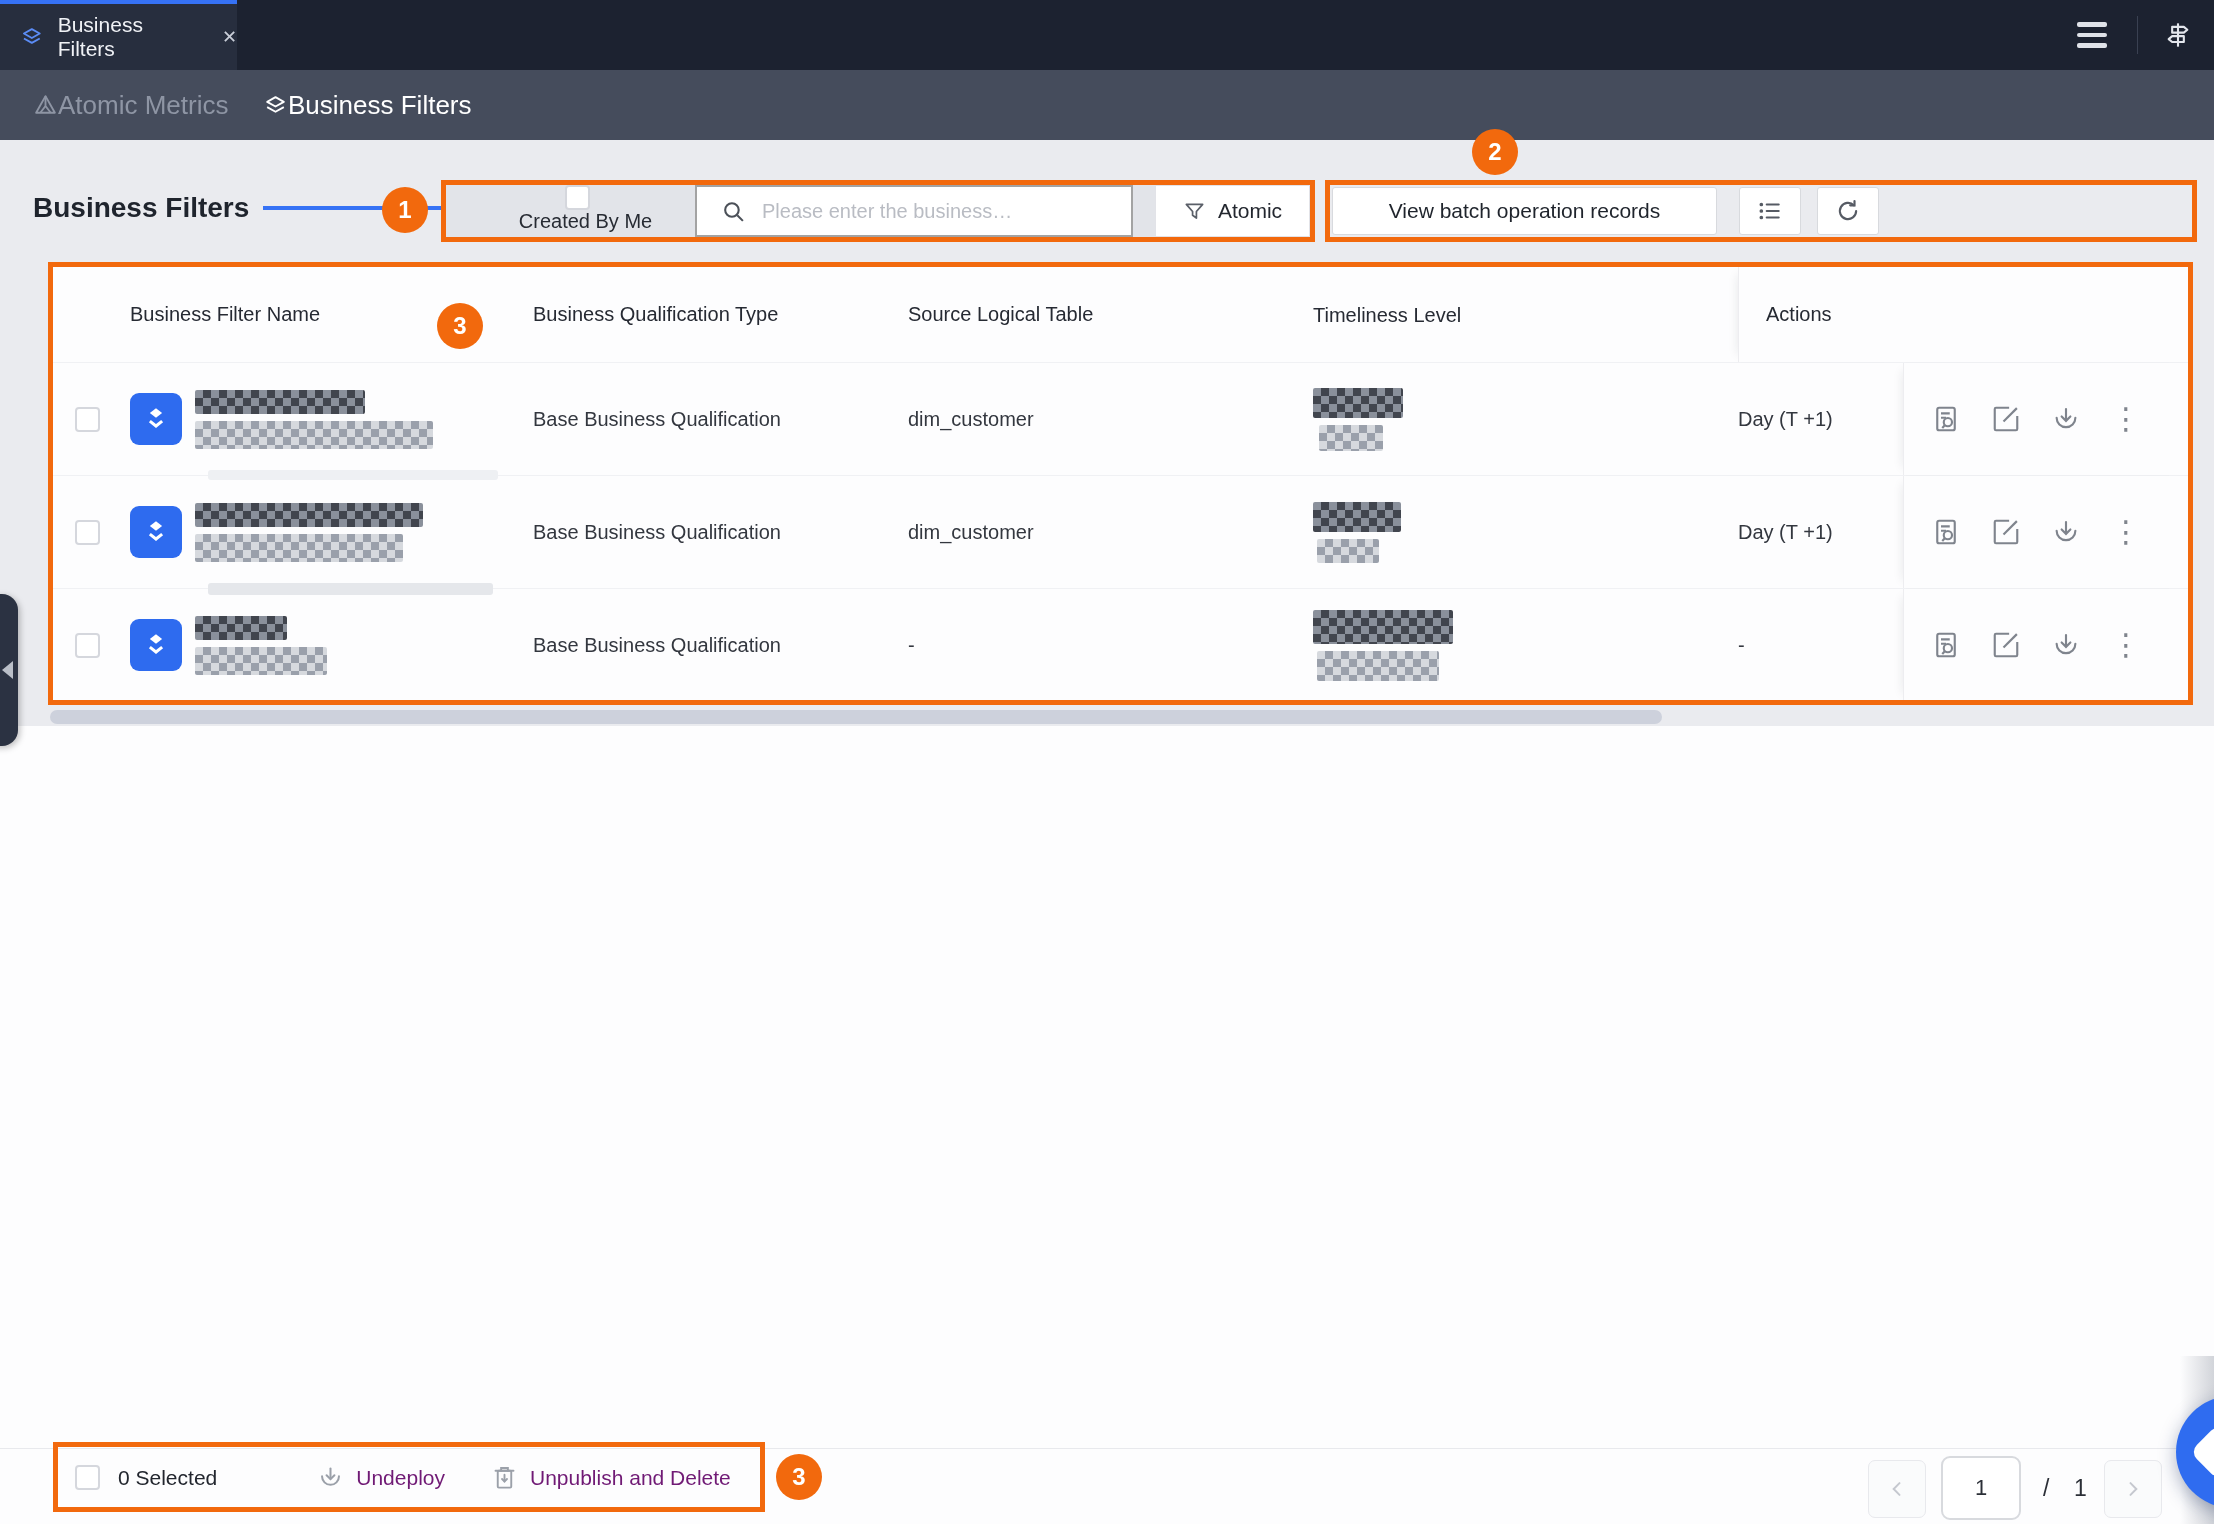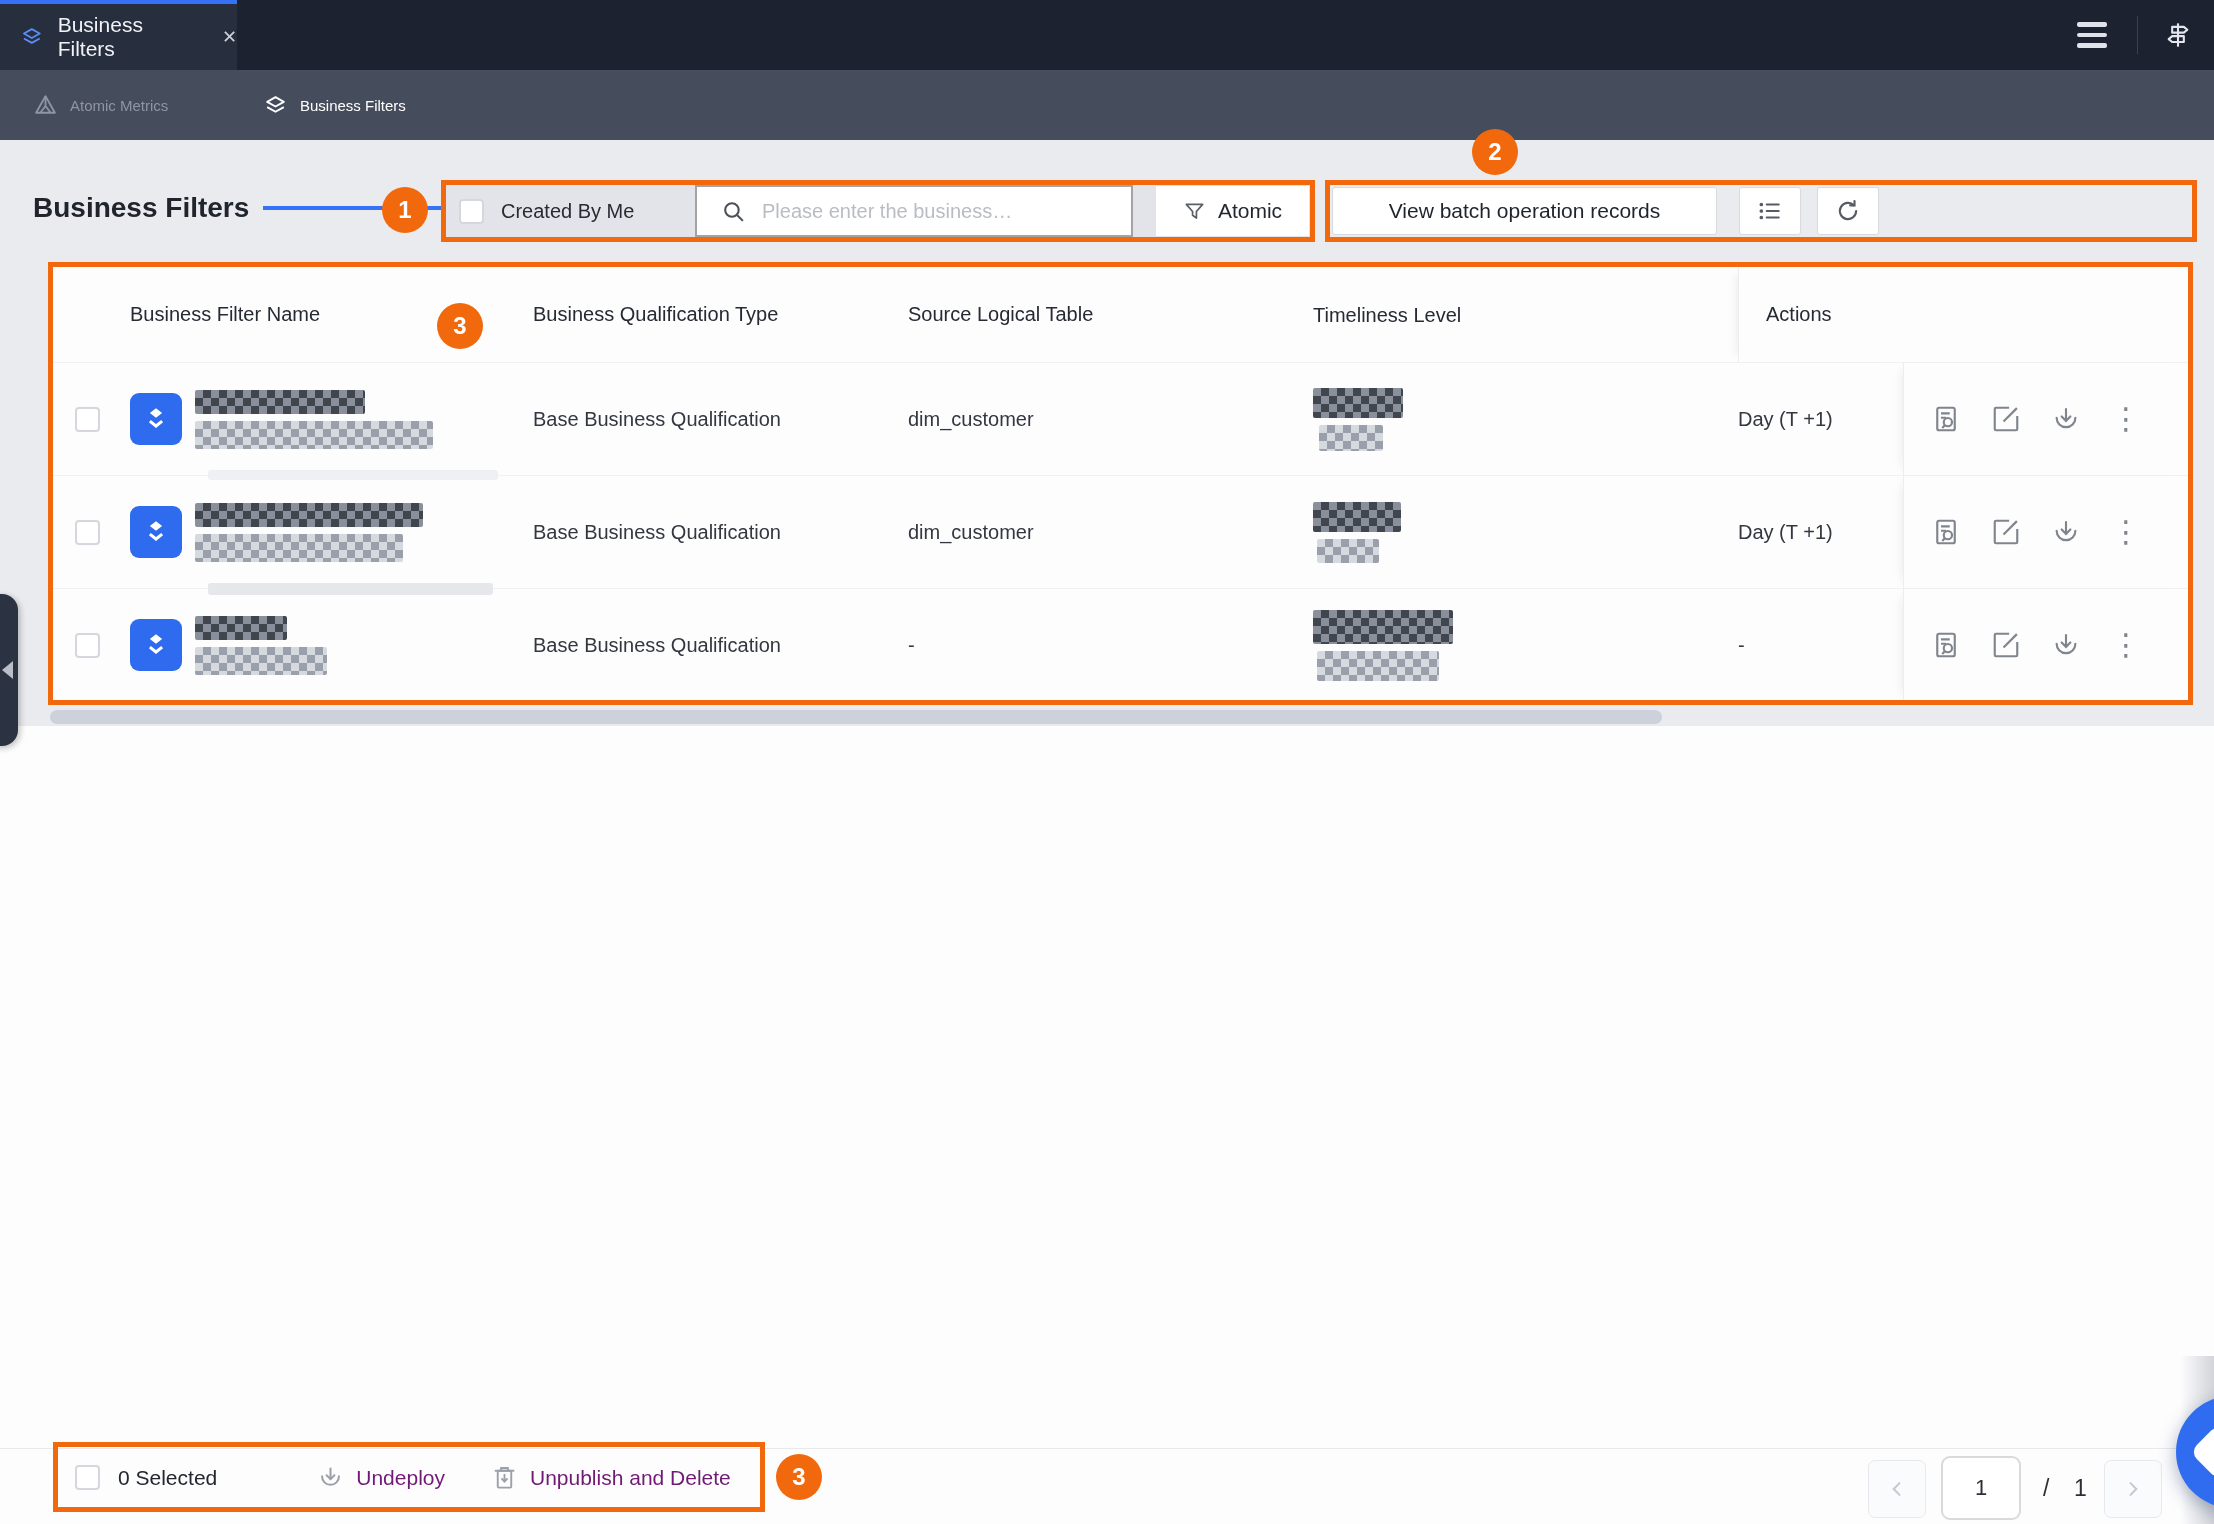--- a/index.html
+++ b/index.html
@@ -14,40 +14,40 @@
   .browser-tab .tabtitle{margin-left:14px;font-size:21px;color:#f0f2f6;}
   .browser-tab .tabclose{margin-left:18px;font-size:18px;color:#c9ced8;cursor:pointer;}
   .topbar-right{position:absolute;right:0;top:0;height:70px;display:flex;align-items:center;}
   .hamburger{width:30px;display:flex;flex-direction:column;gap:6px;margin-right:30px;cursor:pointer;}
   .hamburger span{display:block;height:4.5px;background:#dfe2e8;border-radius:2px;}
   .top-divider{width:1px;height:38px;background:#3a4152;margin-right:26px;}
   .signpost{width:28px;height:28px;color:#e3e6ec;margin-right:22px;cursor:pointer;}
 
   
   .subnav{position:absolute;left:0;top:70px;width:2214px;height:70px;background:#454c5c;}
-  .nav-item{position:absolute;top:0;height:70px;display:flex;align-items:center;gap:12px;font-size:15px;cursor:pointer;}
+  .nav-item{position:absolute;top:0;height:70px;display:flex;align-items:center;gap:0;font-size:26px;cursor:pointer;}
   .nav-item .nicon{width:25px;height:25px;}
   .nav-atomic{left:33px;color:#8e95a4;}
   .nav-bf{left:263px;color:#ffffff;}
   .nav-underline{position:absolute;left:263px;top:136px;width:185px;height:4px;background:#3672f5;}
 
   
   .lower-white{position:absolute;left:0;top:726px;width:2214px;height:798px;background:#fdfdfe;}
 
   
   .page-title{position:absolute;left:33px;top:192px;font-size:28px;font-weight:bold;color:#1f242d;}
 
   
   .ann-rect{position:absolute;border:5px solid #f2690d;box-sizing:border-box;pointer-events:none;z-index:40;}
   .ann-dot{position:absolute;width:46px;height:46px;border-radius:50%;background:#f2690d;color:#fff;
     font-size:24px;font-weight:bold;display:flex;align-items:center;justify-content:center;z-index:41;}
 
   
   .toolgroup-a{position:absolute;left:446px;top:185px;width:864px;height:52px;display:flex;}
-  .seg-created{width:249px;background:#e2e4e9;display:flex;align-items:center;box-sizing:border-box;padding-left:13px;}
+  .seg-created{width:249px;background:#e2e4e9;display:flex;align-items:center;box-sizing:border-box;padding-left:13px;flex-direction:column;}
   .seg-created .lbl{margin-left:17px;font-size:20px;color:#272b33;}
   .checkbox{width:25px;height:25px;background:#fff;border:2px solid #d5d7dd;border-radius:4px;box-sizing:border-box;cursor:pointer;flex:none;}
   .seg-search{width:438px;background:#fff;border:2px solid #a3a3a3;box-sizing:border-box;display:flex;align-items:center;}
   .seg-search .sicon{width:25px;height:25px;color:#4b5058;margin-left:24px;flex:none;}
   .seg-search input{border:0;outline:none;background:transparent;font-size:20px;color:#33373f;margin-left:14px;width:350px;
     font-family:"Liberation Sans","DejaVu Sans",sans-serif;}
   .seg-search input::placeholder{color:#b9bcc3;}
   .seg-gap{width:22px;background:#e2e4e9;}
   .seg-filter{width:155px;background:#fff;border:1px solid #e2e3e8;box-sizing:border-box;display:flex;align-items:center;justify-content:center;gap:12px;cursor:pointer;}
   .seg-filter .ficon{width:23px;height:23px;color:#5a5f68;}

